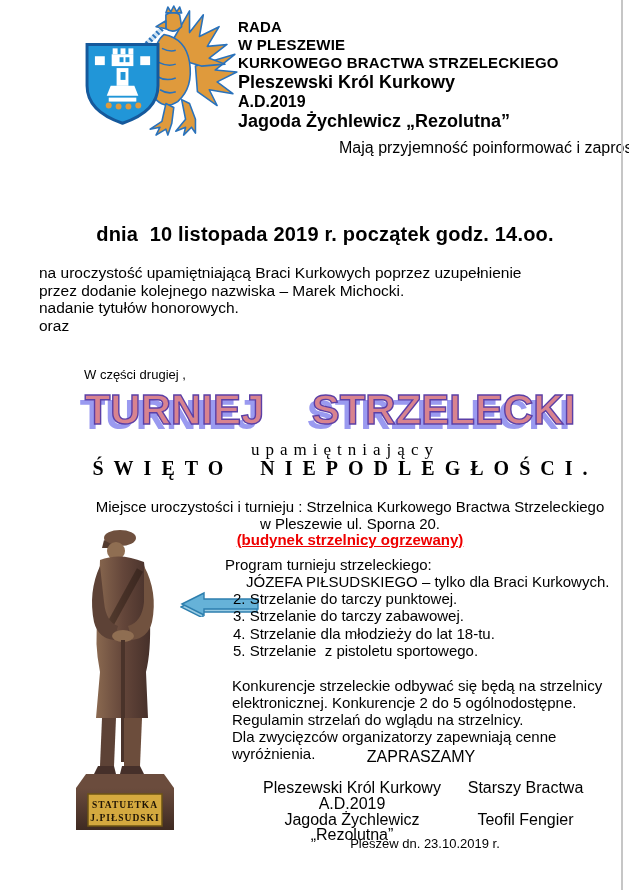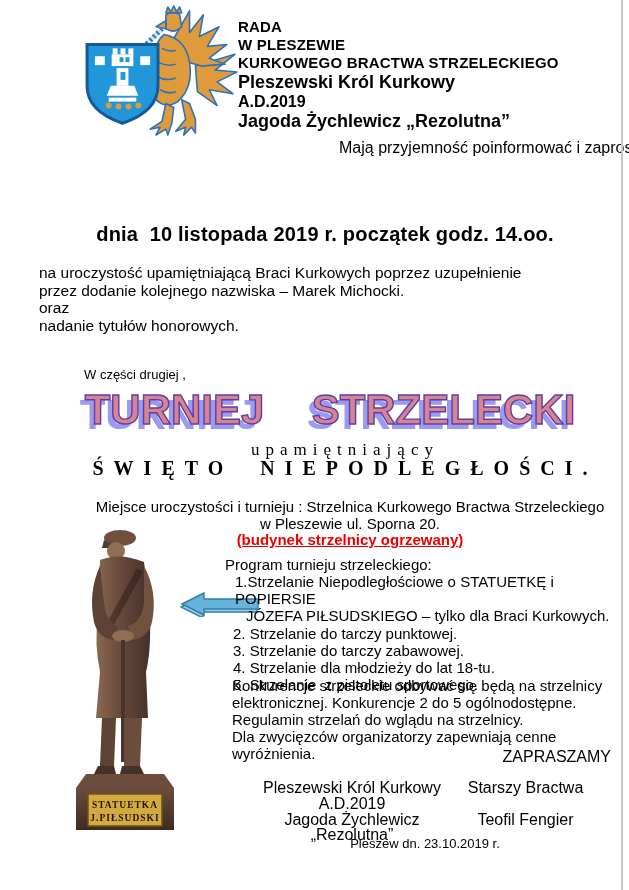--- a/index.html
+++ b/index.html
@@ -43,21 +43,21 @@
   .heated{color:var(--accent-red);font-weight:bold;text-decoration:underline;}
 
   #program-heading{left:225px;top:556px;font-size:15px;}
   #program-items{left:225px;top:573px;width:404px;font-size:15px;line-height:17.2px;}
   .pi-first{padding-left:10px;}
   .pi-wrap{padding-left:21px;}
   .pi-n{padding-left:8px;}
   #program-notes{left:225px;top:678px;width:404px;font-size:15px;line-height:16.9px;}
   .note-line{padding-left:7px;}
 
-  #zapraszamy{left:211px;top:748px;width:400px;text-align:right;font-size:16px;}
+  #zapraszamy{left:221px;top:748px;width:400px;text-align:center;font-size:16px;}
   #sig-left{left:243px;top:780px;width:218px;text-align:center;font-size:16px;line-height:15.8px;}
   #sig-right{left:453px;top:780px;width:145px;text-align:center;font-size:16px;line-height:15.8px;}
   .sig-spacer{height:15.8px;}
   #dateline{left:225px;top:836px;width:400px;text-align:center;font-size:13px;}
 </style>
 </head>
 <body>
 
 <div class="page">
 
@@ -108,22 +108,22 @@
     <div class="h-md">A.D.2019</div>
     <div class="h-lg">Jagoda Żychlewicz „Rezolutna”</div>
   </div>
   <div id="intro-line" class="abs">Mają przyjemność poinformować i zaprosić</div>
 
   <div id="date-heading" class="abs">dnia  10 listopada 2019 r. początek godz. 14.oo.</div>
 
   <div id="ceremony" class="abs">
     <div>na uroczystość upamiętniającą Braci Kurkowych poprzez uzupełnienie</div>
     <div>przez dodanie kolejnego nazwiska – Marek Michocki.</div>
+    <div>nadanie tytułów honorowych.</div>
     <div>oraz</div>
-    <div>nadanie tytułów honorowych.</div>
   </div>
 
   <div id="part2-intro" class="abs">W części drugiej ,</div>
   <div id="wordart" class="abs">TURNIEJ  STRZELECKI</div>
   <div id="subtitle1" class="abs">upamiętniający</div>
   <div id="subtitle2" class="abs">ŚWIĘTO NIEPODLEGŁOŚCI.</div>
 
   <div id="venue" class="abs">
     <div>Miejsce uroczystości i turnieju : Strzelnica Kurkowego Bractwa Strzeleckiego</div>
     <div>w Pleszewie ul. Sporna 20.</div>
@@ -164,21 +164,20 @@
     <text x="59" y="297" text-anchor="middle" font-family="Liberation Serif, serif" font-weight="bold" font-size="9.5" letter-spacing="1" fill="#201505">J.PIŁSUDSKI</text>
   </svg>
 
   <svg id="arrow-svg" class="abs" viewBox="0 0 80 26">
     <polygon points="2,13 24,2 24,8 78,8 78,18 24,18 24,24" fill="var(--arrow-fill-back)" stroke="var(--arrow-stroke)" stroke-width="1.4" transform="translate(-1,3)"></polygon>
     <polygon points="2,13 24,2 24,8 78,8 78,18 24,18 24,24" fill="var(--arrow-fill)" stroke="var(--arrow-stroke)" stroke-width="1.4"></polygon>
   </svg>
 
   <div id="program-heading" class="abs">Program turnieju strzeleckiego:</div>
   <div id="program-items" class="abs">
-    <div class="pi-first">1.Strzelanie Niepodległościowe o STATUETKĘ i POPIERSIE</div>
     <div class="pi-wrap">JÓZEFA PIŁSUDSKIEGO – tylko dla Braci Kurkowych.</div>
     <div class="pi-n">2. Strzelanie do tarczy punktowej.</div>
     <div class="pi-n">3. Strzelanie do tarczy zabawowej.</div>
     <div class="pi-n">4. Strzelanie dla młodzieży do lat 18-tu.</div>
     <div class="pi-n pre">5. Strzelanie  z pistoletu sportowego.</div>
   </div>
   <div id="program-notes" class="abs">
     <div class="note-line">Konkurencje strzeleckie odbywać się będą na strzelnicy</div>
     <div class="note-line">elektronicznej. Konkurencje 2 do 5 ogólnodostępne.</div>
     <div class="note-line">Regulamin strzelań do wglądu na strzelnicy.</div>

